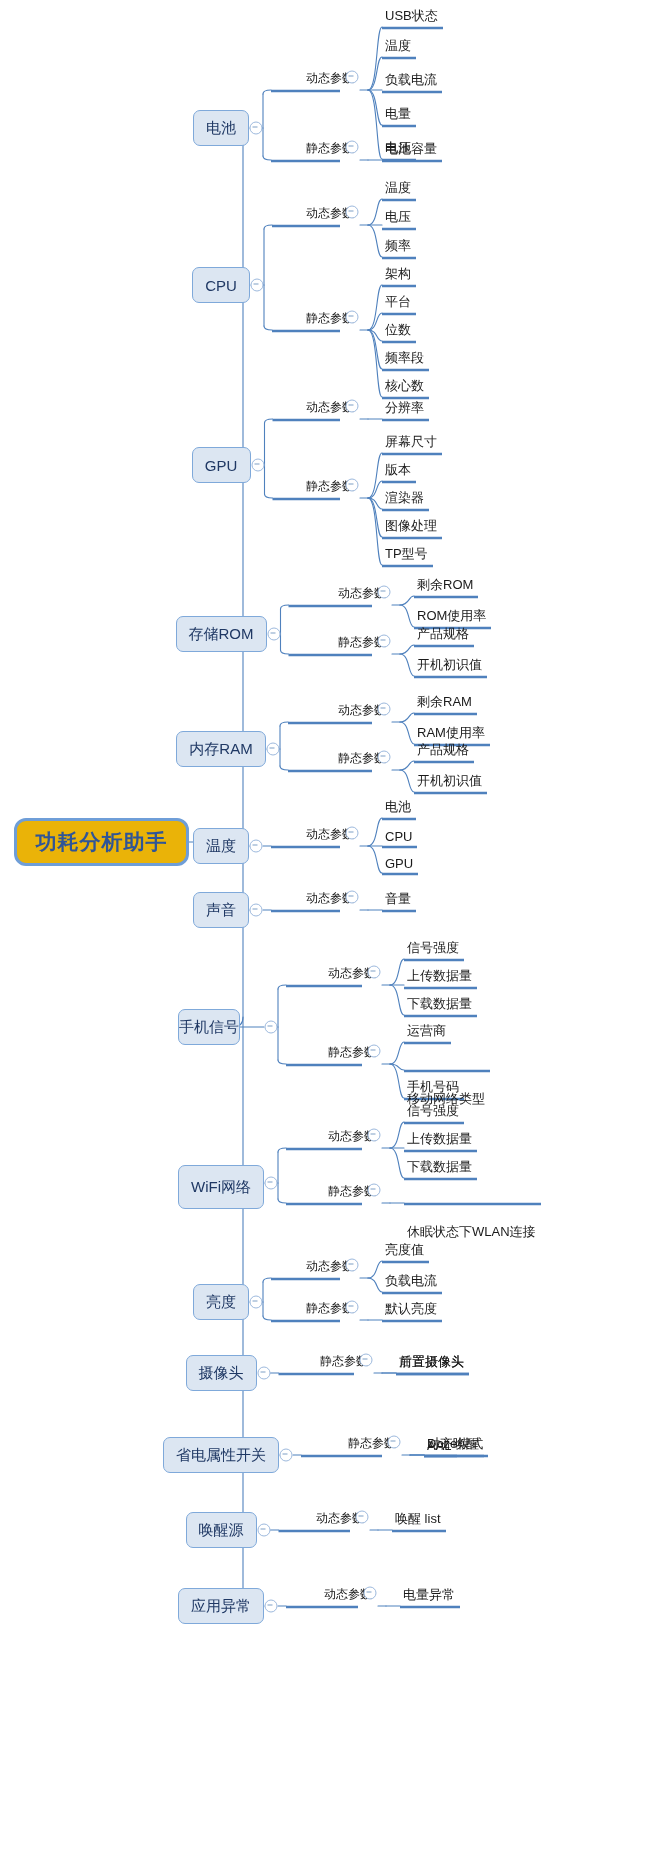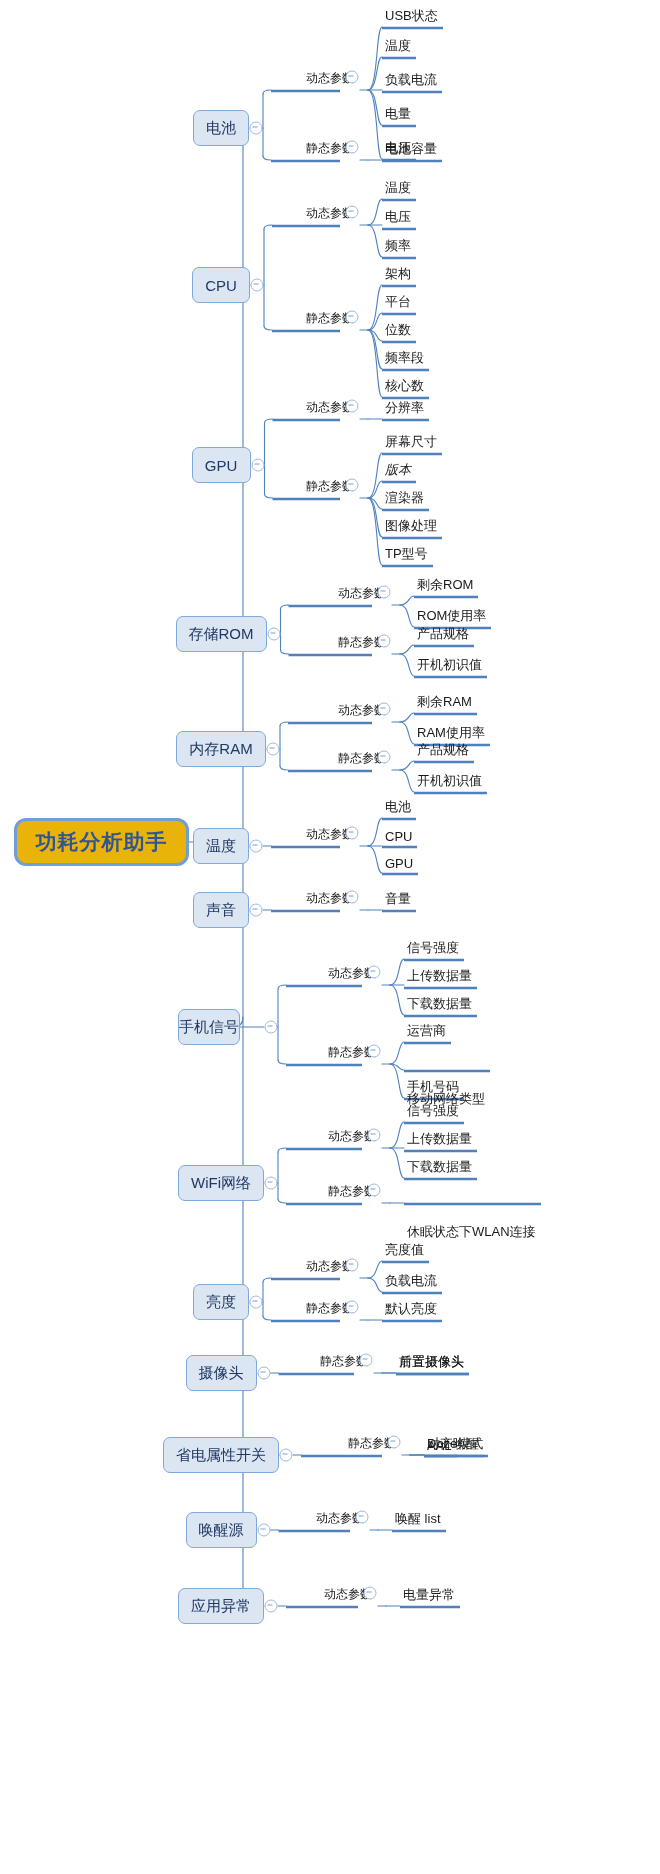--- a/index.html
+++ b/index.html
@@ -297,21 +297,21 @@
       <div class="l1-node" style="left: 191.5px; top: 447px; width: 59px; height: 36px;">
         <span>GPU</span>
       </div>
       <div class="toggle" style="left: 257.5px; top: 465px;"></div>
       <div class="l2-node" style="left: 330px; top: 416px;">动态参数</div>
       <div class="toggle" style="left: 352px; top: 406px;"></div>
       <div class="leaf-node" style="left: 385px; top: 417px;">分辨率</div>
       <div class="l2-node" style="left: 330px; top: 495px;">静态参数</div>
       <div class="toggle" style="left: 352px; top: 485px;"></div>
       <div class="leaf-node" style="left: 385px; top: 451px;">屏幕尺寸</div>
-      <div class="leaf-node" style="left: 385px; top: 479px; font-style: italic;">版本</div>
+      <div class="leaf-node" style="left: 385px; top: 479px;">版本</div>
       <div class="leaf-node" style="left: 385px; top: 507px;">渲染器</div>
       <div class="leaf-node" style="left: 385px; top: 535px;">图像处理</div>
       <div class="leaf-node" style="left: 385px; top: 563px;">TP型号</div>
       <div class="l1-node" style="left: 175.5px; top: 616px; width: 91px; height: 36px;">
         <span>存储ROM</span>
       </div>
       <div class="toggle" style="left: 273.5px; top: 634px;"></div>
       <div class="l2-node" style="left: 362px; top: 602px;">动态参数</div>
       <div class="toggle" style="left: 384px; top: 592px;"></div>
       <div class="leaf-node" style="left: 417px; top: 594px;">剩余ROM</div>
@@ -355,21 +355,21 @@
       <div class="l2-node" style="left: 352px; top: 982px;">动态参数</div>
       <div class="toggle" style="left: 374px; top: 972px;"></div>
       <div class="leaf-node" style="left: 407px; top: 957px;">信号强度</div>
       <div class="leaf-node" style="left: 407px; top: 985px;">上传数据量</div>
       <div class="leaf-node" style="left: 407px; top: 1013px;">下载数据量</div>
       <div class="l2-node" style="left: 352px; top: 1061px;">静态参数</div>
       <div class="toggle" style="left: 374px; top: 1051px;"></div>
       <div class="leaf-node" style="left: 407px; top: 1040px;">运营商</div>
       <div class="leaf-node" style="left: 407px; top: 1068px; margin-top: 40px;">移动网络类型</div>
       <div class="leaf-node" style="left: 407px; top: 1096px;">手机号码</div>
-      <div class="l1-node" style="left: 178px; top: 1165px; width: 86px; height: 36px;">
+      <div class="l1-node" style="left: 178px; top: 1165px; width: 86px; height: 44px;">
         <span>WiFi网络</span>
       </div>
       <div class="toggle" style="left: 271px; top: 1183px;"></div>
       <div class="l2-node" style="left: 352px; top: 1145px;">动态参数</div>
       <div class="toggle" style="left: 374px; top: 1135px;"></div>
       <div class="leaf-node" style="left: 407px; top: 1120px;">信号强度</div>
       <div class="leaf-node" style="left: 407px; top: 1148px;">上传数据量</div>
       <div class="leaf-node" style="left: 407px; top: 1176px;">下载数据量</div>
       <div class="l2-node" style="left: 352px; top: 1200px;">静态参数</div>
       <div class="toggle" style="left: 374px; top: 1190px;"></div>

